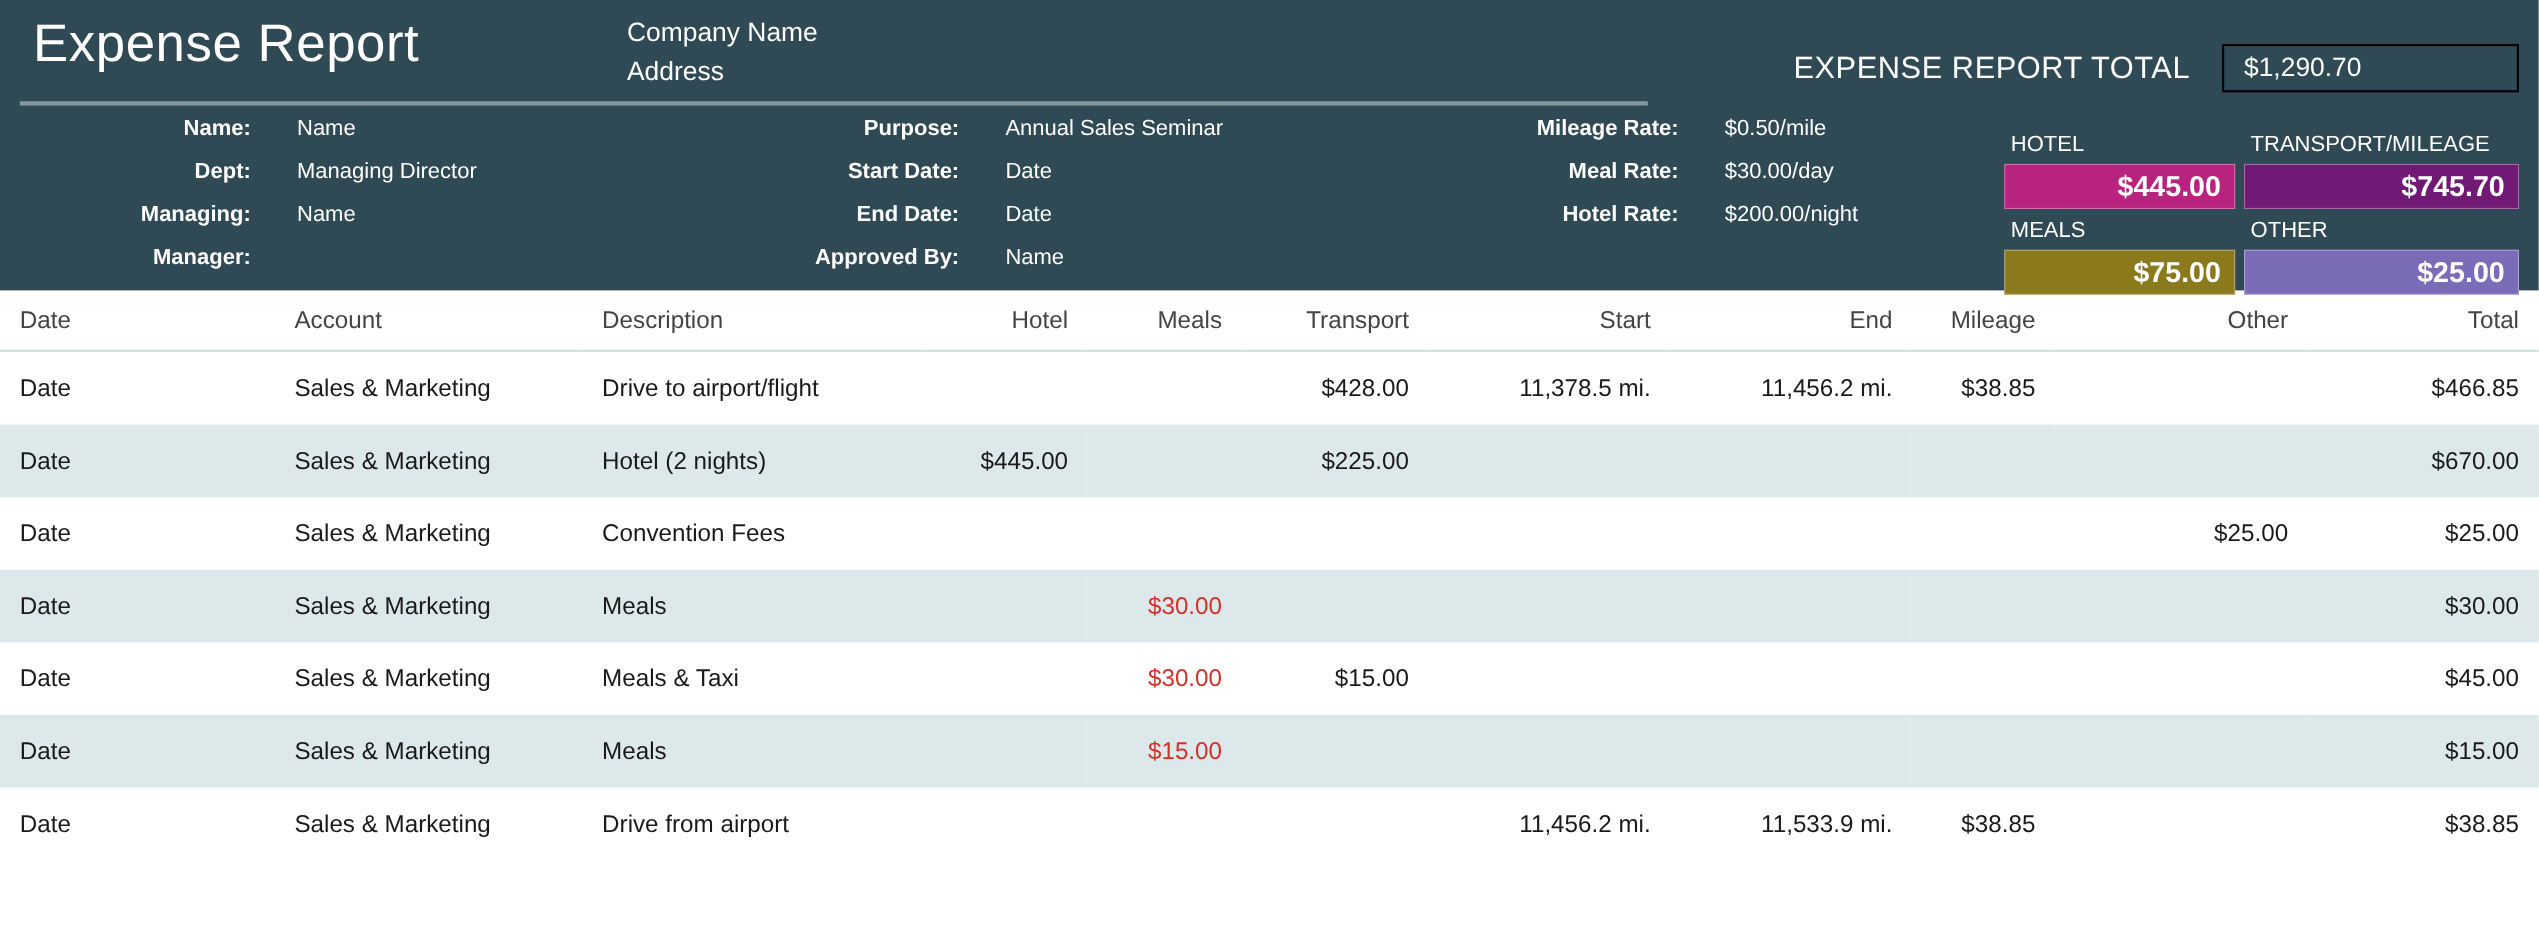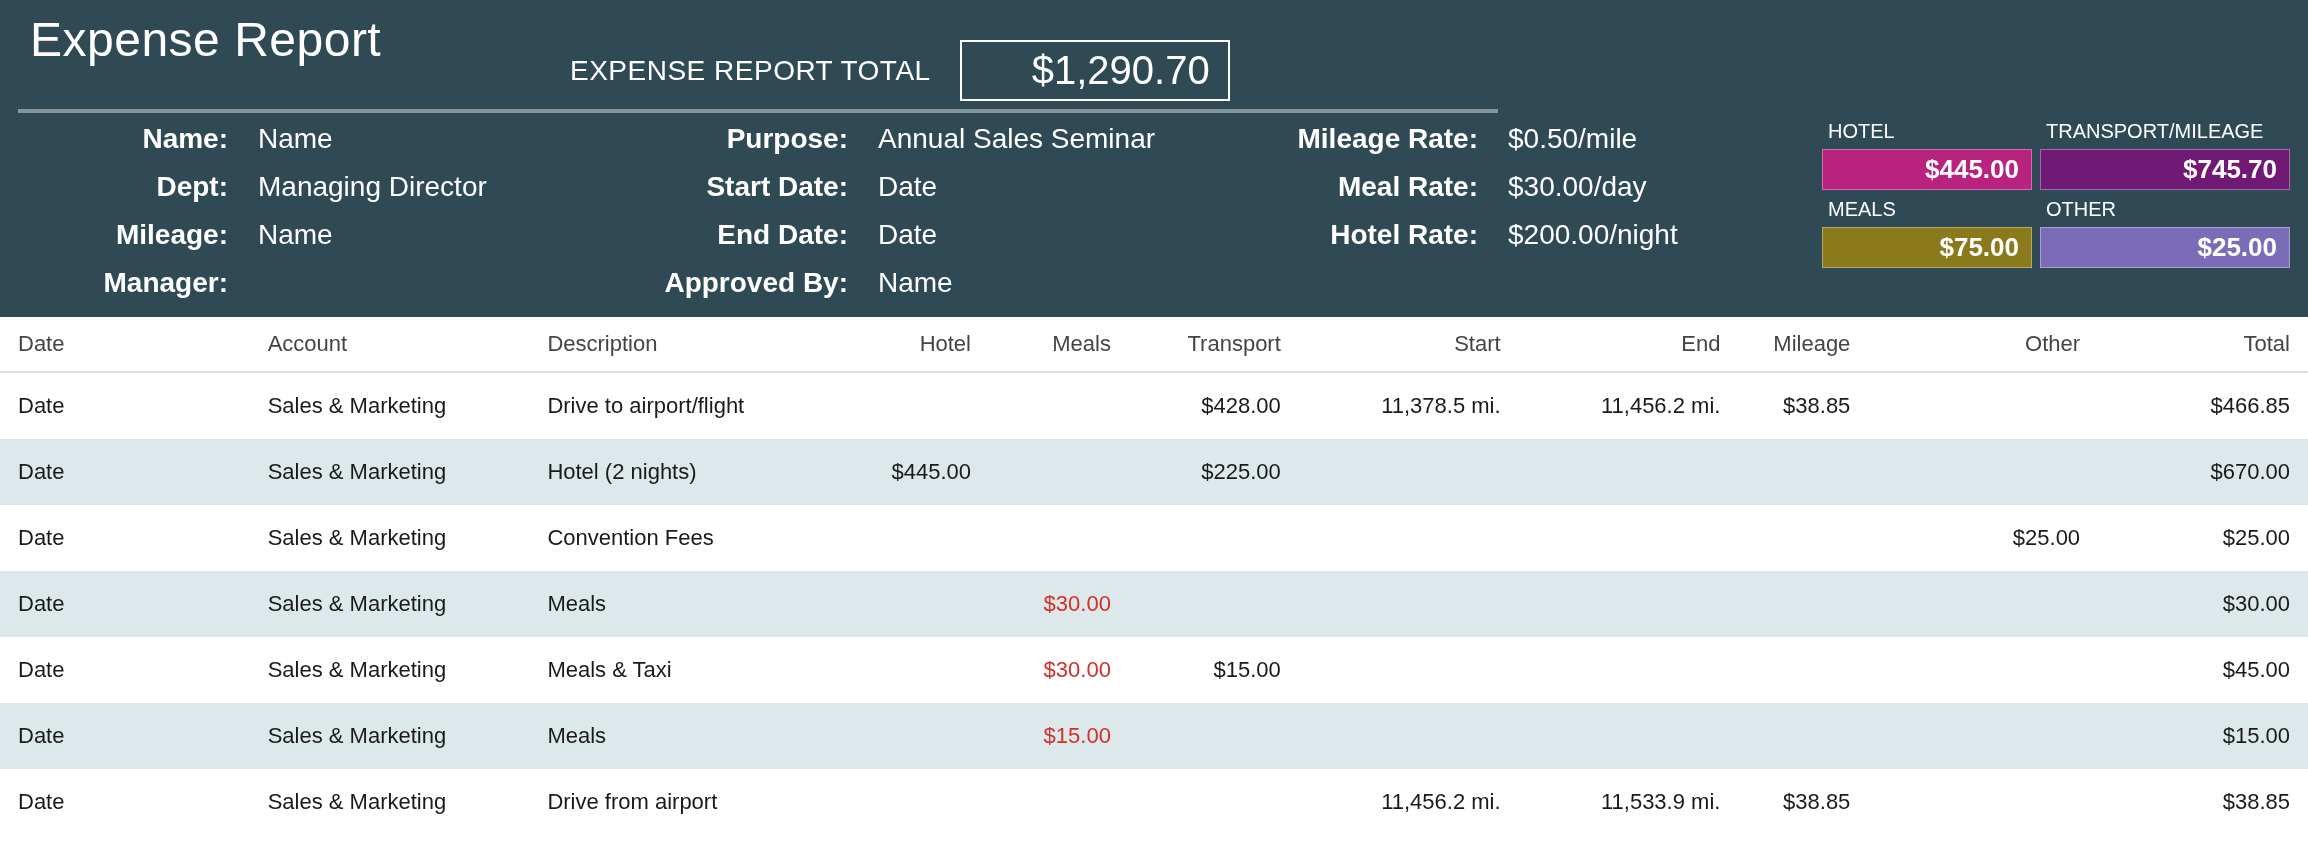--- a/index.html
+++ b/index.html
@@ -37,36 +37,37 @@
     align-items: center;
     gap: 29px;
     padding-top: 28px;
   }
   .total-label {
     font-size: 28px;
     font-weight: 400;
     letter-spacing: 0.5px;
   }
   .total-value {
-    border: 2px solid #ffffff;
+    border: 2px solid #000000;
     padding: 6px 18px;
-    font-size: 40px;
+    font-size: 24px;
     min-width: 270px;
-    text-align: right;
+    text-align: left;
   }
   .divider {
     height: 4px;
     background: #bcc9cd;
     margin: 8px 0 10px 0;
     opacity: 0.6;
     width: 1480px;
   }
   .meta-grid {
     display: flex;
-    font-size: 28px;
+    font-size: 20px;
+    gap: 12px;
   }
   .meta-col {
     display: flex;
     flex-direction: column;
     gap: 16px;
   }
   .meta-col.labels { width: 240px; text-align: right; font-weight: 600; padding-right: 30px;}
   .meta-col.values { width: 330px; }
   .meta-col.labels2 { width: 290px; text-align: right; font-weight: 600; padding-right: 30px;}
   .meta-col.values2 { width: 350px; }
@@ -128,32 +129,36 @@
   .col-mileage { width: 130px; }
   .col-other   { width: 230px; }
   .col-total   { width: 210px; }
 </style>
 </head>
 <body>
 
 <div class="header">
   <div class="top-row">
     <div class="title">Expense Report</div>
+    <div class="company-block">
+      <div>Company Name</div>
+      <div>Address</div>
+    </div>
     <div class="total-block">
       <span class="total-label">EXPENSE REPORT TOTAL</span>
       <span class="total-value">$1,290.70</span>
     </div>
   </div>
   <div class="divider"></div>
 
   <div class="meta-grid">
     <div class="meta-col labels">
       <div>Name:</div>
       <div>Dept:</div>
-      <div>Mileage:</div>
+      <div>Managing:</div>
       <div>Manager:</div>
     </div>
     <div class="meta-col values">
       <div>Name</div>
       <div>Managing Director</div>
       <div>Name</div>
     </div>
     <div class="meta-col labels2">
       <div>Purpose:</div>
       <div>Start Date:</div>

